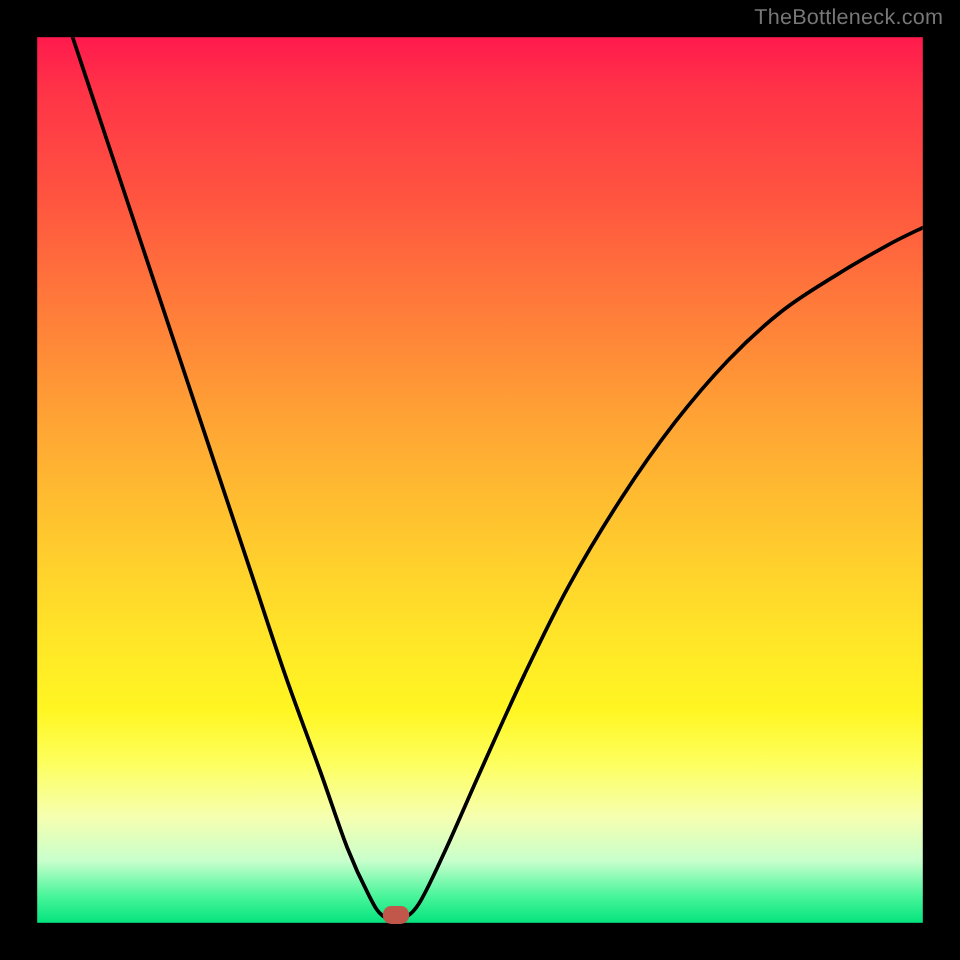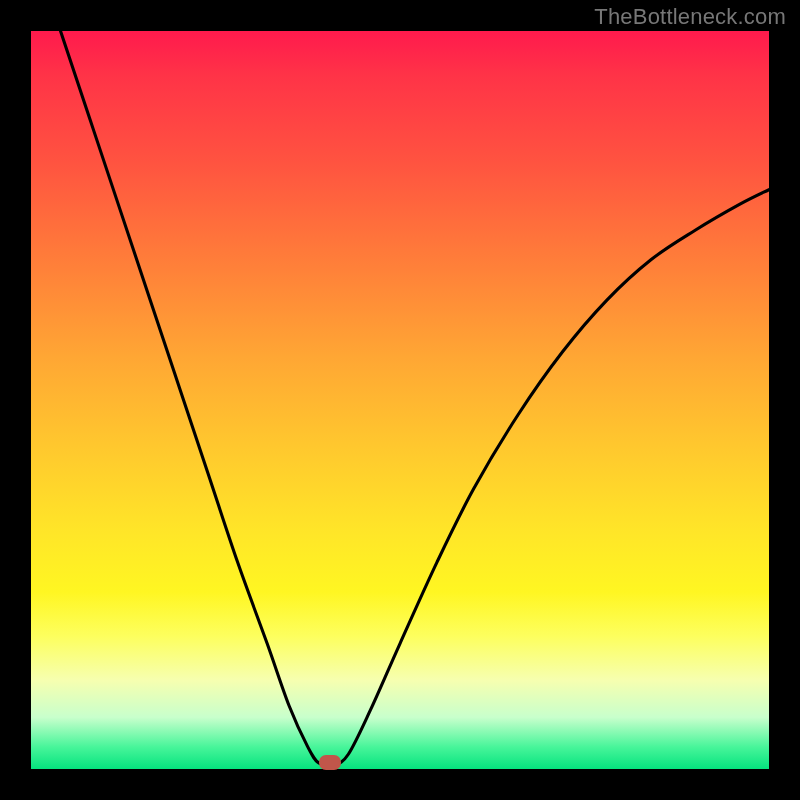--- a/index.html
+++ b/index.html
@@ -10,21 +10,21 @@
     background: #000;
     position: relative;
     overflow: hidden;
     font-family: Arial, Helvetica, sans-serif;
   }
   .watermark {
     position: absolute;
     top: 4px;
     right: 14px;
     color: #777;
-    font-size: 22px;
+    font-size: 18px;
     font-weight: 500;
     letter-spacing: 0.2px;
     z-index: 10;
     text-align: center;
   }
   .frame {
     position: absolute;
     left: 31px;
     top: 31px;
     width: 738px;

